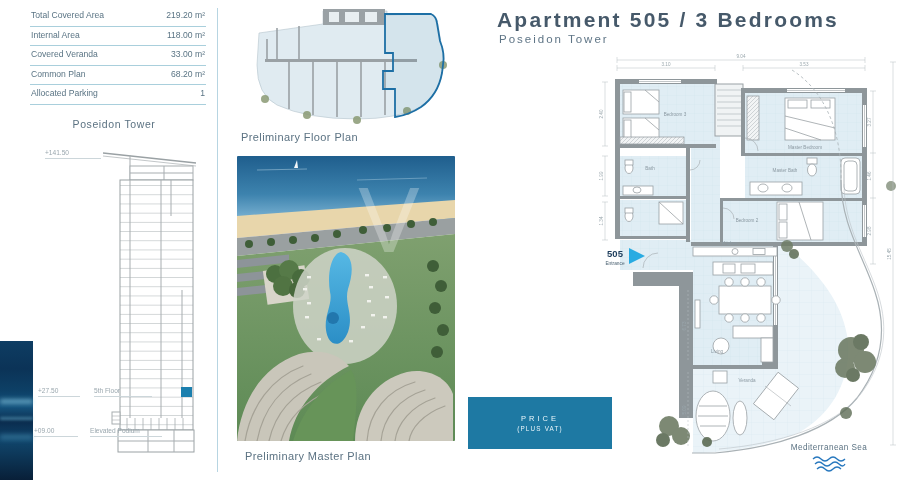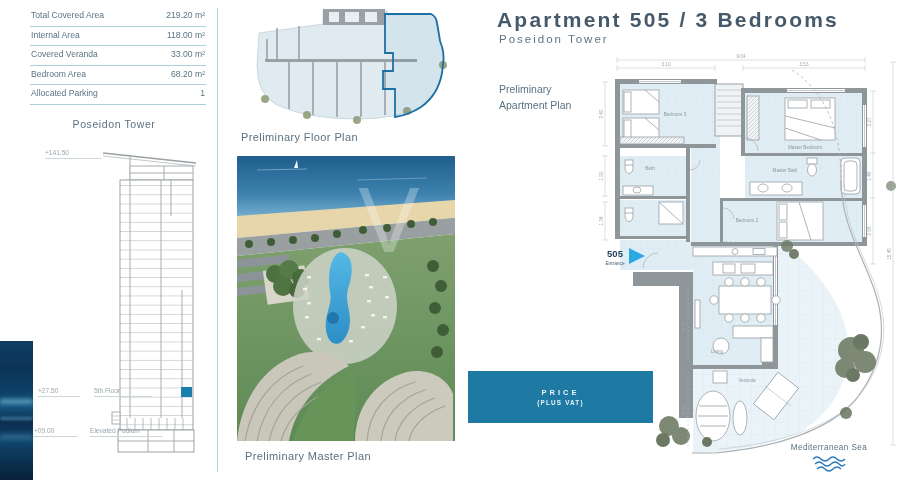--- a/index.html
+++ b/index.html
@@ -26,22 +26,22 @@
   .caption{position:absolute;font-size:11px;letter-spacing:.4px;color:#5b7282;}
   
   .floorplan-svg{position:absolute;left:237px;top:3px;}
   .masterplan-svg{position:absolute;left:237px;top:156px;border-radius:1px;}
   
   .apt-title{position:absolute;left:497px;top:8px;font-size:21px;letter-spacing:2.2px;
      color:#46596a;font-weight:700;}
   .apt-sub{position:absolute;left:499px;top:33px;font-size:11.5px;letter-spacing:2px;color:#5f7586;}
   .plan-label{position:absolute;left:499px;top:81px;font-size:10.5px;line-height:1.55;color:#5b7282;}
   
-  .price-badge{position:absolute;left:468px;top:371px;width:185px;height:52px;background:#1e79a3;
-     color:#eaf6fb;display:flex;flex-direction:column;align-items:center;justify-content:center;font-weight:bold;}
+  .price-badge{position:absolute;left:468px;top:397px;width:144px;height:52px;background:#1e79a3;
+     color:#eaf6fb;display:flex;flex-direction:column;align-items:center;justify-content:center;}
   .price-badge .p-label{font-size:7.5px;letter-spacing:3px;margin-bottom:1px;}
   .price-badge .p-amount{font-size:19px;letter-spacing:1.5px;}
   .price-badge .p-note{font-size:6.3px;letter-spacing:1.2px;margin-top:1px;}
   
   .apt-svg{position:absolute;left:595px;top:50px;}
   text{font-family:"Liberation Sans",sans-serif;}
 </style>
 </head>
 <body>
 
@@ -60,21 +60,21 @@
     </div>
     <div class="row">
       <span>Internal Area</span>
       <span>118.00 m²</span>
     </div>
     <div class="row">
       <span>Covered Veranda</span>
       <span>33.00 m²</span>
     </div>
     <div class="row">
-      <span>Bedroom Area</span>
+      <span>Common Plan</span>
       <span>68.20 m²</span>
     </div>
     <div class="row">
       <span>Allocated Parking</span>
       <span>1</span>
     </div>
   </div>
 
   <div class="divider"></div>
 
@@ -259,24 +259,20 @@
         <path d="M172,285 C174,272 186,258 208,250"></path>
       </g>
       <path d="M56,285 C66,252 88,228 114,214 C122,226 120,248 116,285 Z" fill="#679459" stroke="none"></path>
     </g>
     <text x="152" y="96" font-size="92" fill="#ffffff" opacity="0.28" font-family="Liberation Serif, serif" text-anchor="middle">V</text>
   </svg>
   <div class="caption" style="left:245px;top:450px;text-align:right;">Preliminary Master Plan</div>
 
   <div class="apt-title">Apartment 505 / 3 Bedrooms</div>
   <div class="apt-sub">Poseidon Tower</div>
-  <div class="plan-label">
-    <span>Preliminary</span><br>
-    <span>Apartment Plan</span>
-  </div>
 
   <div class="price-badge">
     <div class="p-label">PRICE</div>
     <div class="p-note">(PLUS VAT)</div>
   </div>
 
   <svg class="apt-svg" width="305" height="425" viewBox="0 0 305 425">
     <defs>
       <pattern id="tile" patternUnits="userSpaceOnUse" width="9" height="9">
         <rect width="9" height="9" fill="#e0edf4"></rect>

